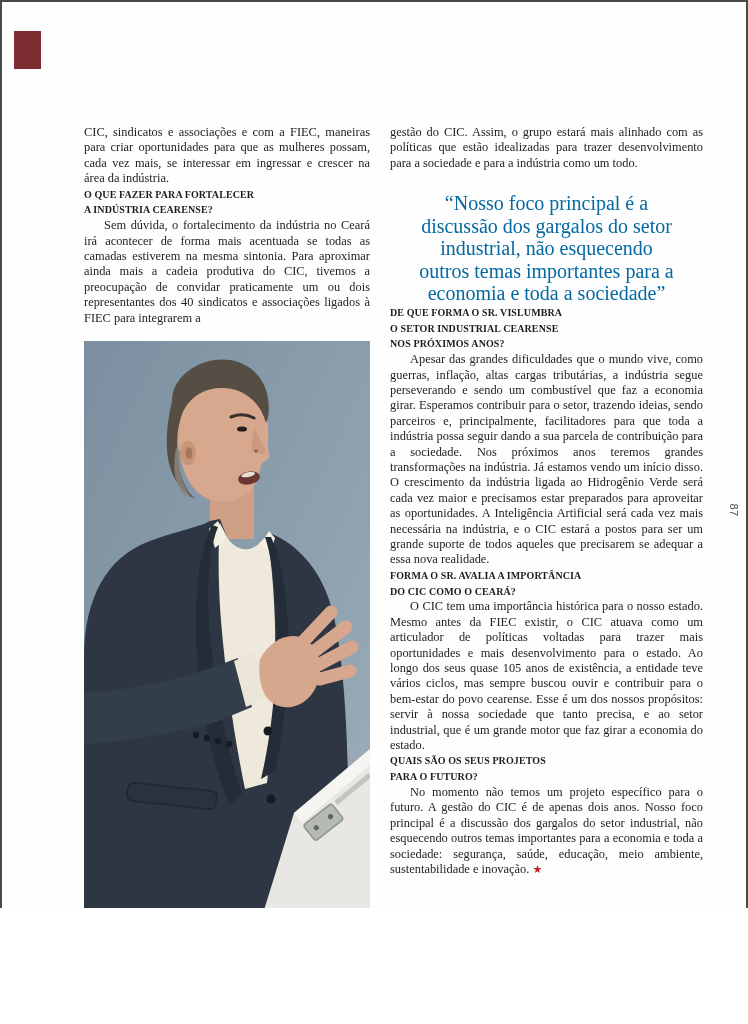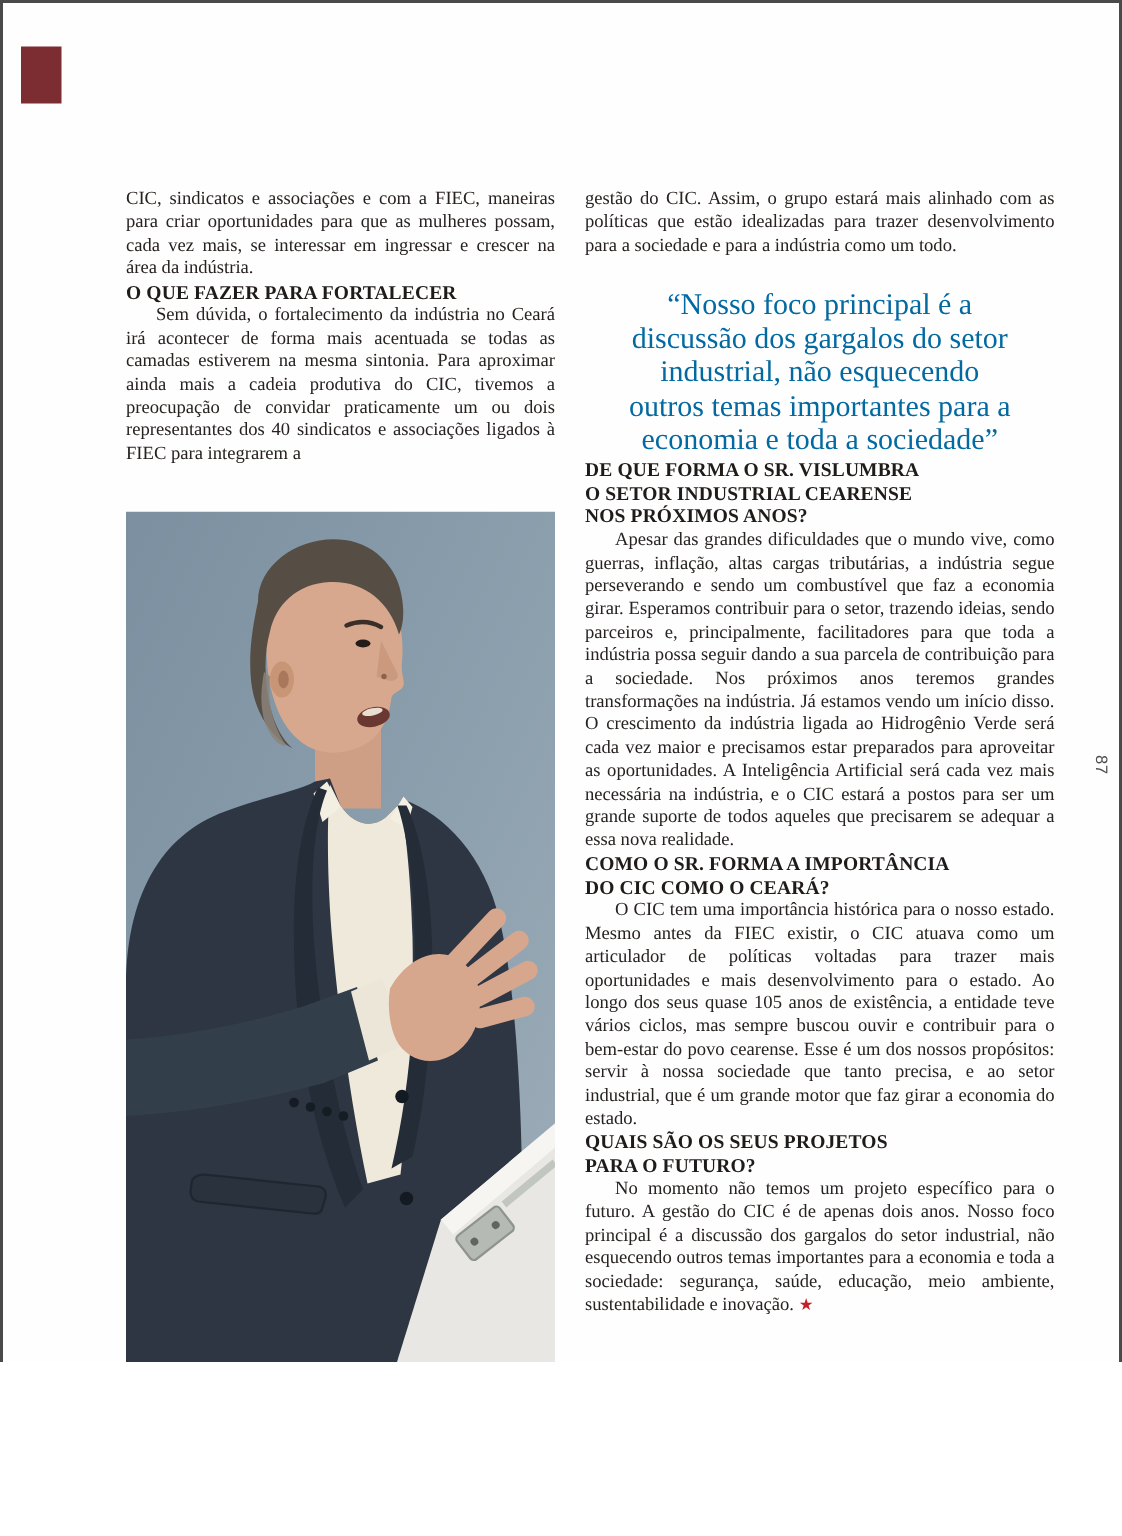--- a/index.html
+++ b/index.html
@@ -21,21 +21,21 @@
   }
   .col{position:absolute;top:123px;}
   .col-left{left:82px;width:286px;}
   .col-right{left:388px;width:313px;}
   p.body{
     margin:0;font-size:12.4px;line-height:15.4px;
     text-align:justify;color:#272220;
   }
   p.body.indent{text-indent:20px;}
   h2.head{
-    margin:0;font-size:13px;line-height:15.8px;
+    margin:0;font-size:10px;line-height:15.8px;
     font-weight:700;color:#1f1b19;letter-spacing:0.1px;
   }
   h2.head span{display:block;}
   .mt-head-left{margin-top:14px;}
   .mt-body{margin-top:5px;}
   .quote{
     margin:21px 0 0 0;
     font-size:20px;line-height:22.5px;
     color:#0369a1;text-align:center;font-weight:400;
   }
@@ -68,20 +68,21 @@
 
 <div class="page">
 
   <div class="corner-mark"></div>
 
   <div class="col col-left">
     <p class="body">CIC, sindicatos e associações e com a FIEC, maneiras para criar oportunidades para que as mulheres possam, cada vez mais, se interessar em ingressar e crescer na área da indústria.</p>
 
     <h2 class="head mt-head-left">
       <span>O QUE FAZER PARA FORTALECER</span>
+      <span>A INDÚSTRIA CEARENSE?</span>
     </h2>
 
     <p class="body indent mt-body">Sem dúvida, o fortalecimento da indústria no Ceará irá acontecer de forma mais acentuada se todas as camadas estiverem na mesma sintonia. Para aproximar ainda mais a cadeia produtiva do CIC, tivemos a preocupação de convidar praticamente um ou dois representantes dos 40 sindicatos e associações ligados à FIEC para integrarem a</p>
   </div>
 
   <div class="photo">
     <svg width="286" height="608" viewBox="0 0 286 608" xmlns="http://www.w3.org/2000/svg">
       <defs>
         <linearGradient id="bgGrad" x1="0" y1="0" x2="1" y2="1">
           <stop offset="0" stop-color="#7b8fa0"></stop>
@@ -191,21 +192,21 @@
     </div>
 
     <h2 class="head mt-h1">
       <span>DE QUE FORMA O SR. VISLUMBRA</span>
       <span>O SETOR INDUSTRIAL CEARENSE</span>
       <span>NOS PRÓXIMOS ANOS?</span>
     </h2>
     <p class="body indent mt-body">Apesar das grandes dificuldades que o mundo vive, como guerras, inflação, altas cargas tributárias, a indústria segue perseverando e sendo um combustível que faz a economia girar. Esperamos contribuir para o setor, trazendo ideias, sendo parceiros e, principalmente, facilitadores para que toda a indústria possa seguir dando a sua parcela de contribuição para a sociedade. Nos próximos anos teremos grandes transformações na indústria. Já estamos vendo um início disso. O crescimento da indústria ligada ao Hidrogênio Verde será cada vez maior e precisamos estar preparados para aproveitar as oportunidades. A Inteligência Artificial será cada vez mais necessária na indústria, e o CIC estará a postos para ser um grande suporte de todos aqueles que precisarem se adequar a essa nova realidade.</p>
 
     <h2 class="head mt-h2">
-      <span>COMO O SR. FORMA A IMPORTÂNCIA</span>
+      <span>FORMA O SR. AVALIA A IMPORTÂNCIA</span>
       <span>DO CIC COMO O CEARÁ?</span>
     </h2>
     <p class="body indent mt-body">O CIC tem uma importância histórica para o nosso estado. Mesmo antes da FIEC existir, o CIC atuava como um articulador de políticas voltadas para trazer mais oportunidades e mais desenvolvimento para o estado. Ao longo dos seus quase 105 anos de existência, a entidade teve vários ciclos, mas sempre buscou ouvir e contribuir para o bem-estar do povo cearense. Esse é um dos nossos propósitos: servir à nossa sociedade que tanto precisa, e ao setor industrial, que é um grande motor que faz girar a economia do estado.</p>
 
     <h2 class="head mt-h3">
       <span>QUAIS SÃO OS SEUS PROJETOS</span>
       <span>PARA O FUTURO?</span>
     </h2>
     <p class="body indent mt-b3"><span>No momento não temos um projeto específico para o futuro. A gestão do CIC é de apenas dois anos. Nosso foco principal é a discussão dos gargalos do setor industrial, não esquecendo outros temas importantes para a economia e toda a sociedade: segurança, saúde, educação, meio ambiente, sustentabilidade e inovação.</span>
        <span class="star">★</span></p>

